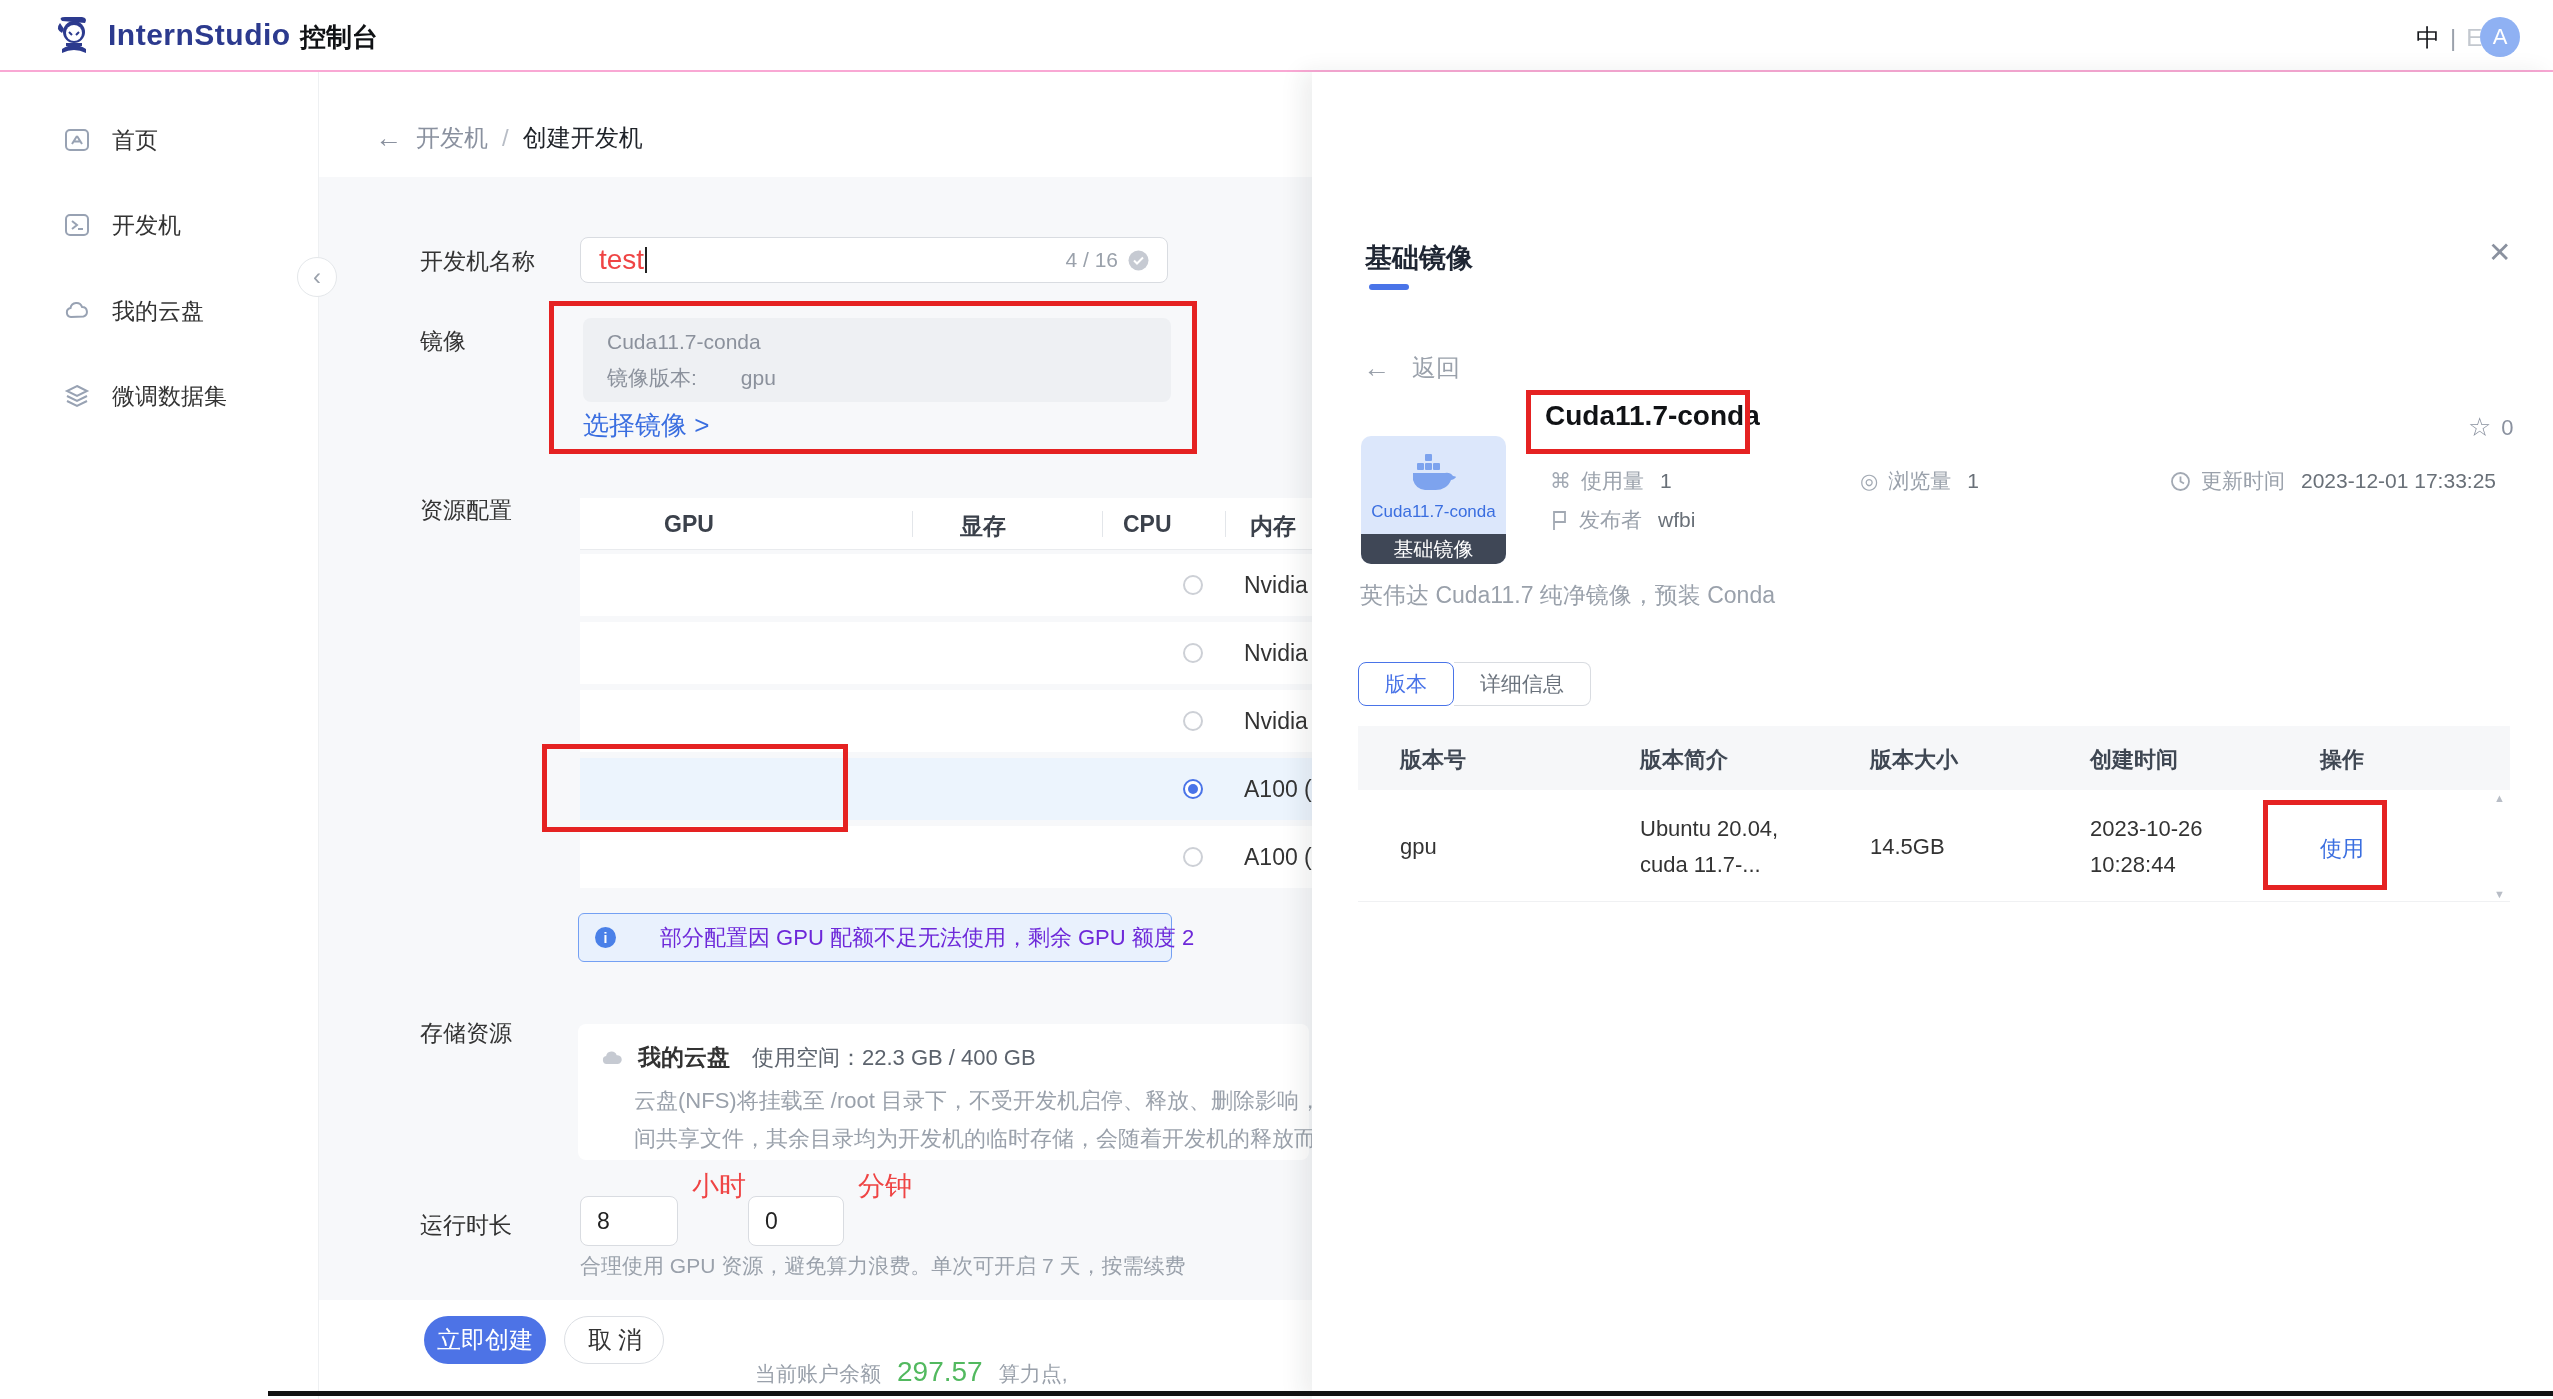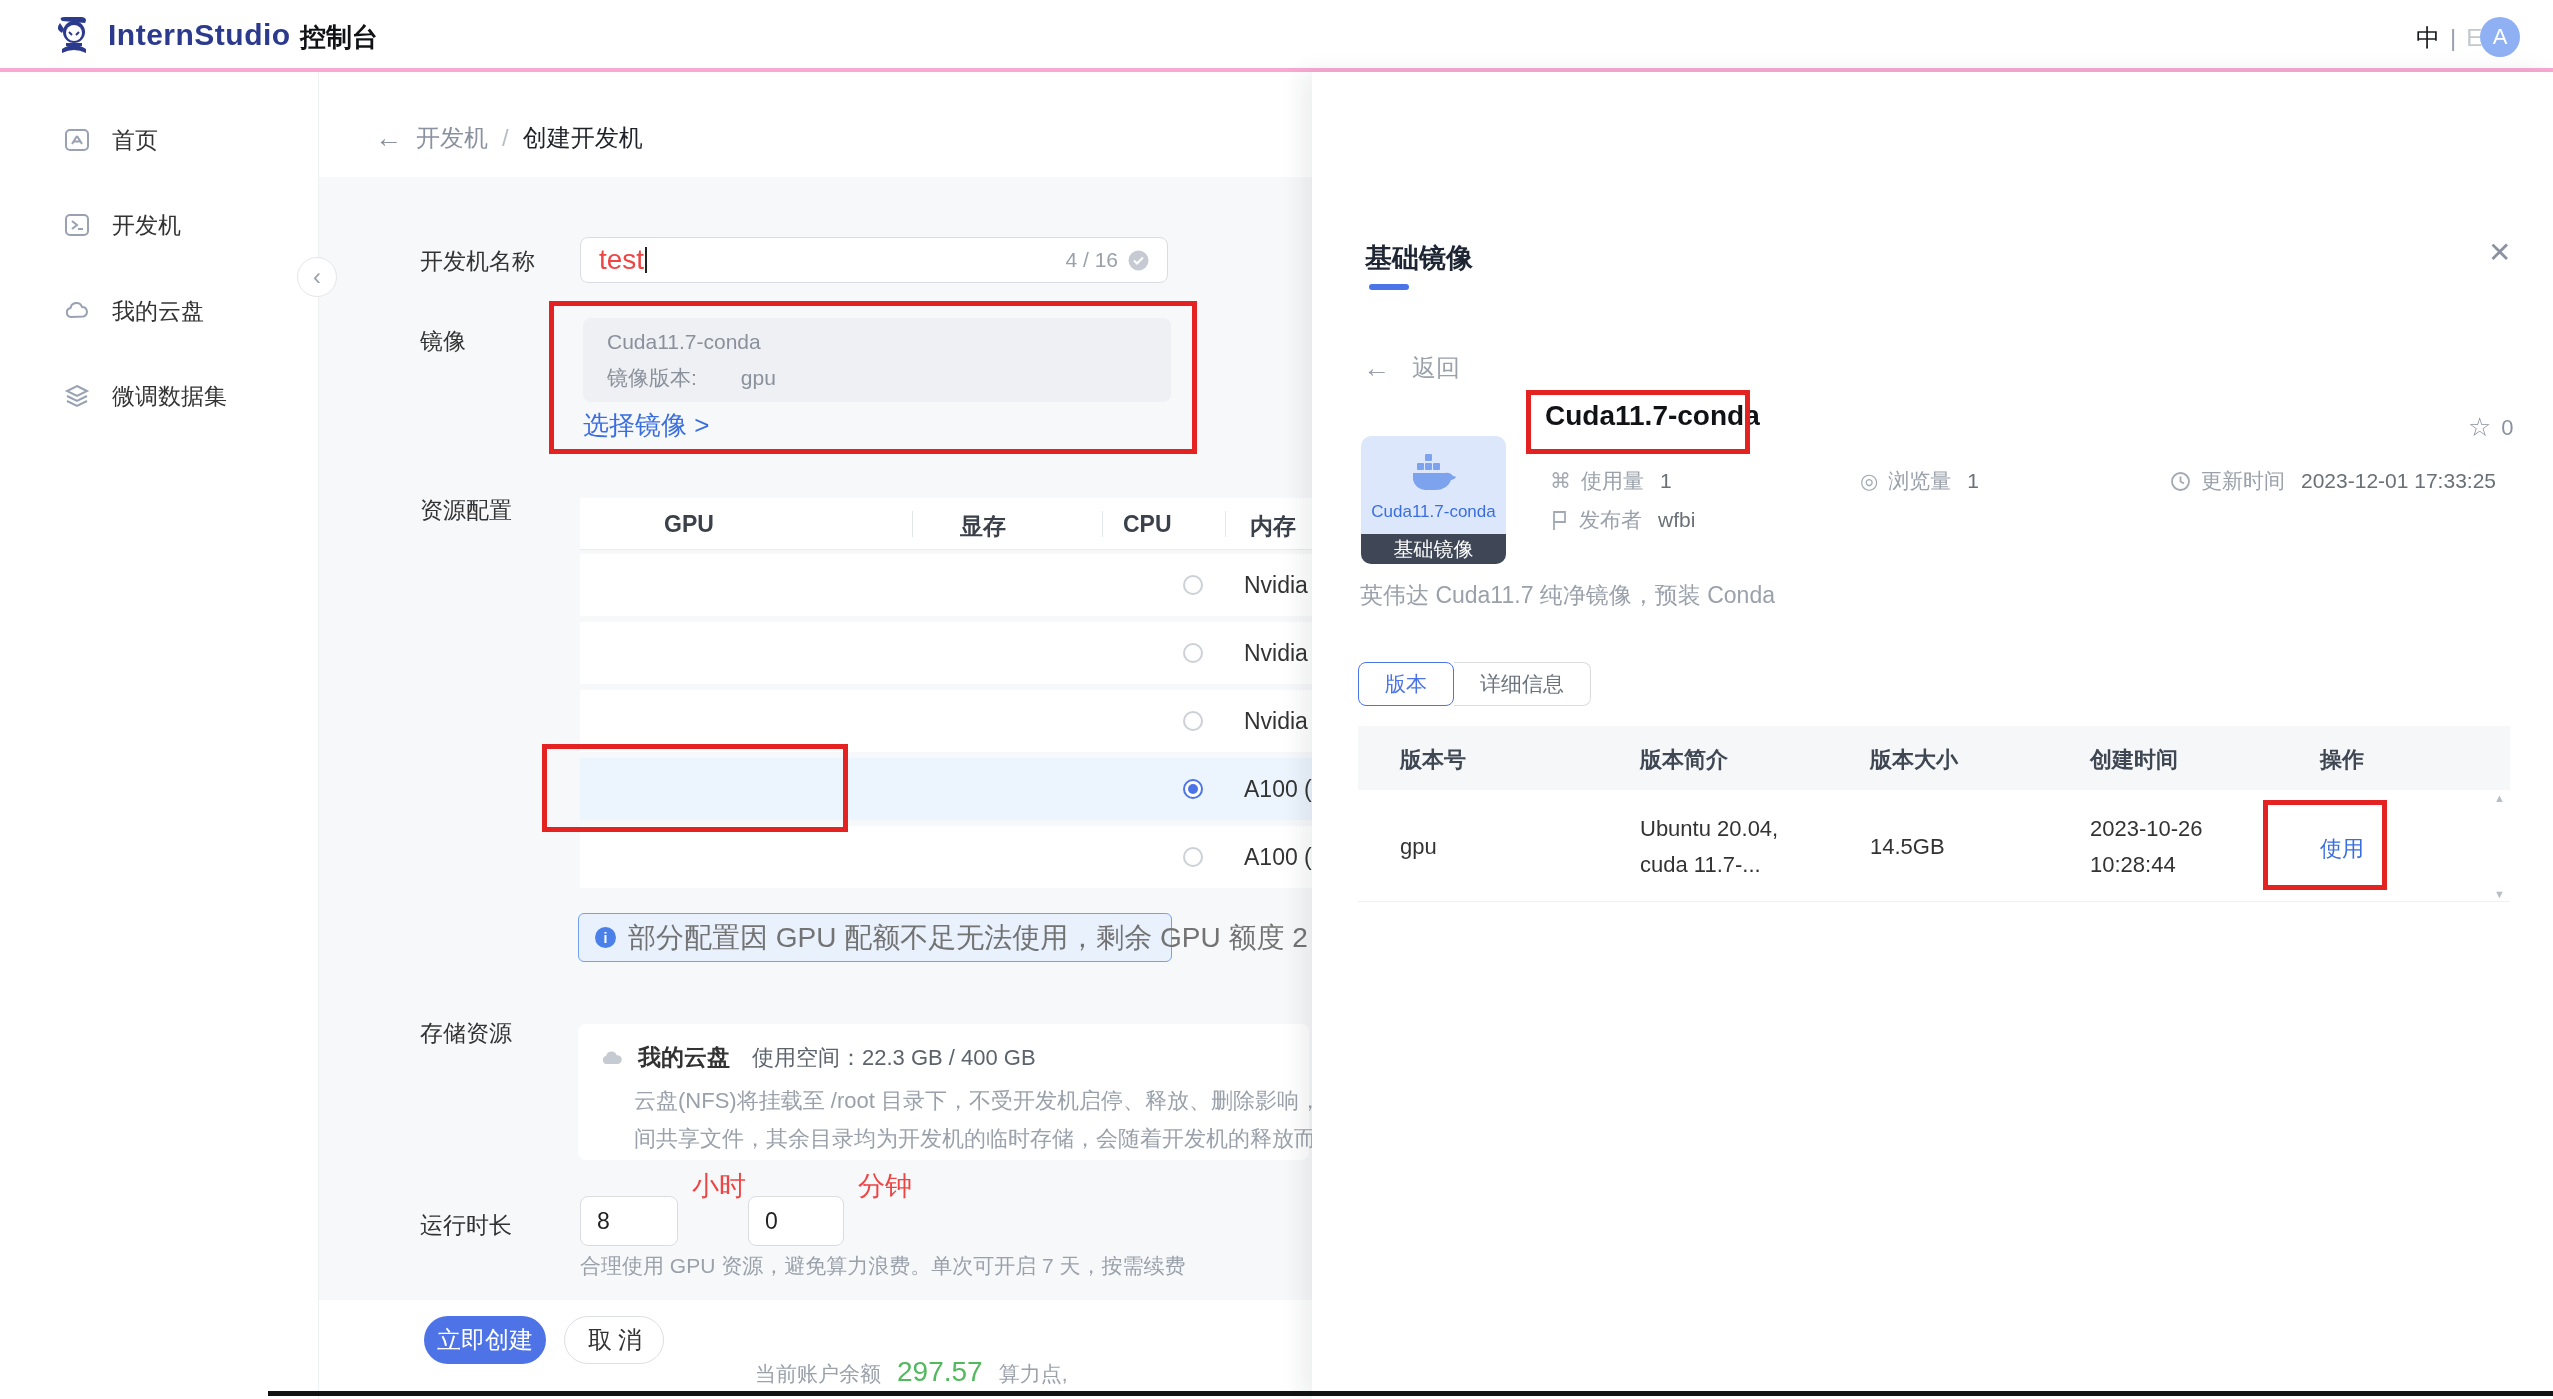--- a/index.html
+++ b/index.html
@@ -1,21 +1,21 @@
 <!DOCTYPE html>
 <html><head>
 <meta charset="utf-8">
 <style>
   * { margin:0; padding:0; box-sizing:border-box; }
   html,body { background:#e9ebee; }
   body { font-family:"Liberation Sans","DejaVu Sans",sans-serif; color:#333; }
   #screen { position:relative; width:2553px; height:1399px; background:#fff; overflow:hidden; }
 
   
-  .topbar { position:absolute; left:0; top:0; width:2553px; height:72px; background:#fff; border-bottom:4px solid #f9a8d4; z-index:6; }
+  .topbar { position:absolute; left:0; top:0; width:2553px; height:72px; background:#fff; border-bottom:2px solid #f9a8d4; z-index:6; }
   .logo { position:absolute; left:52px; top:13px; display:flex; align-items:center; gap:12px; }
   .brand { font-size:30px; font-weight:bold; color:#2c3a8e; letter-spacing:.5px; }
   .nav-console { position:absolute; left:300px; top:20px; font-size:26px; font-weight:700; color:#101215; }
   .lang { position:absolute; left:2416px; top:22px; font-size:24px; display:flex; gap:10px; align-items:center; }
   .lang .zh { color:#16181c; }
   .lang .divider { color:#9aa1ab; font-weight:300; }
   .lang .en { color:#c3c8cf; }
   .avatar { position:absolute; left:2480px; top:17px; width:40px; height:40px; border-radius:50%; background:#8fb1f3; color:#fff; font-size:22px; display:flex; align-items:center; justify-content:center; }
 
   
@@ -60,21 +60,21 @@
   .res-row.selected { background:#ecf4fd; }
   .res-row .cell { position:absolute; top:50%; transform:translateY(-50%); font-size:23px; color:#333; white-space:nowrap; }
   .radio { position:absolute; left:603px; top:50%; transform:translateY(-50%); width:20px; height:20px; border-radius:50%; border:2px solid #cdd0d6; background:#fff; }
   .radio.checked { border-color:#4a74e8; }
   .radio.checked::after { content:""; position:absolute; left:3px; top:3px; width:10px; height:10px; border-radius:50%; background:#4a74e8; }
   .gpu-cell { left:664px; display:flex; align-items:center; gap:10px; }
   .help-circle { width:19px; height:19px; border-radius:50%; border:1.5px solid #c3c7cd; color:#b6bac0; font-size:13px; display:inline-flex; align-items:center; justify-content:center; }
 
   .gpu-alert { position:absolute; left:578px; top:913px; width:594px; height:49px; background:#e9f1fd; border:1px solid #74a0f3; border-radius:6px; display:flex; align-items:center; padding:0 16px; gap:12px; }
   .info-icon { width:21px; height:21px; border-radius:50%; background:#4a80e8; color:#fff; font-size:14px; font-weight:700; display:flex; align-items:center; justify-content:center; flex:0 0 auto; }
-  .gpu-alert .a-text { font-size:28px; color:#737373; white-space:nowrap; }
+  .gpu-alert .a-text { font-size:22px; color:#6d28d9; white-space:nowrap;margin-left:32px; }
 
   
   .storage-card { position:absolute; left:578px; top:1024px; width:731px; height:136px; background:#fff; border-radius:8px; }
   .st-row1 { position:absolute; left:22px; top:18px; display:flex; align-items:center; gap:14px; }
   .st-disk { font-size:23px; font-weight:700; color:#333; }
   .st-usage { font-size:22px; color:#5c636d; margin-left:8px; }
   .st-desc { position:absolute; left:56px; top:58px; font-size:22px; color:#9aa1ab; line-height:38px; white-space:nowrap; }
 
   
   .rt-input { position:absolute; top:1196px; height:50px; background:#fff; border:1px solid #d9dce1; border-radius:8px; font-size:23px; color:#222; padding:0 16px; font-family:inherit; }

